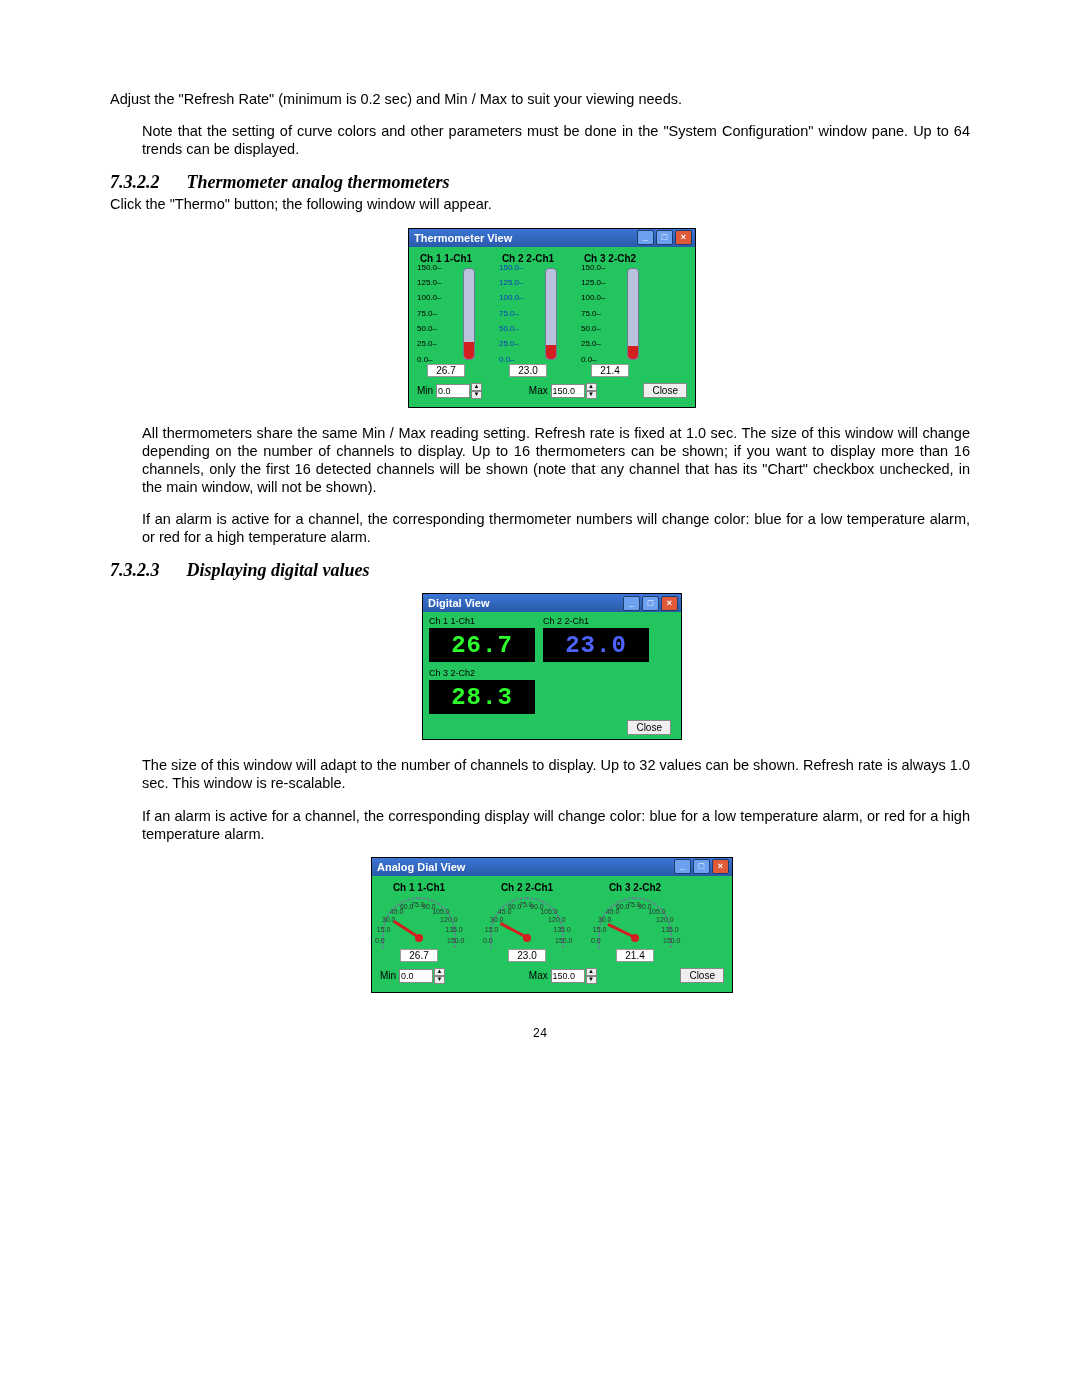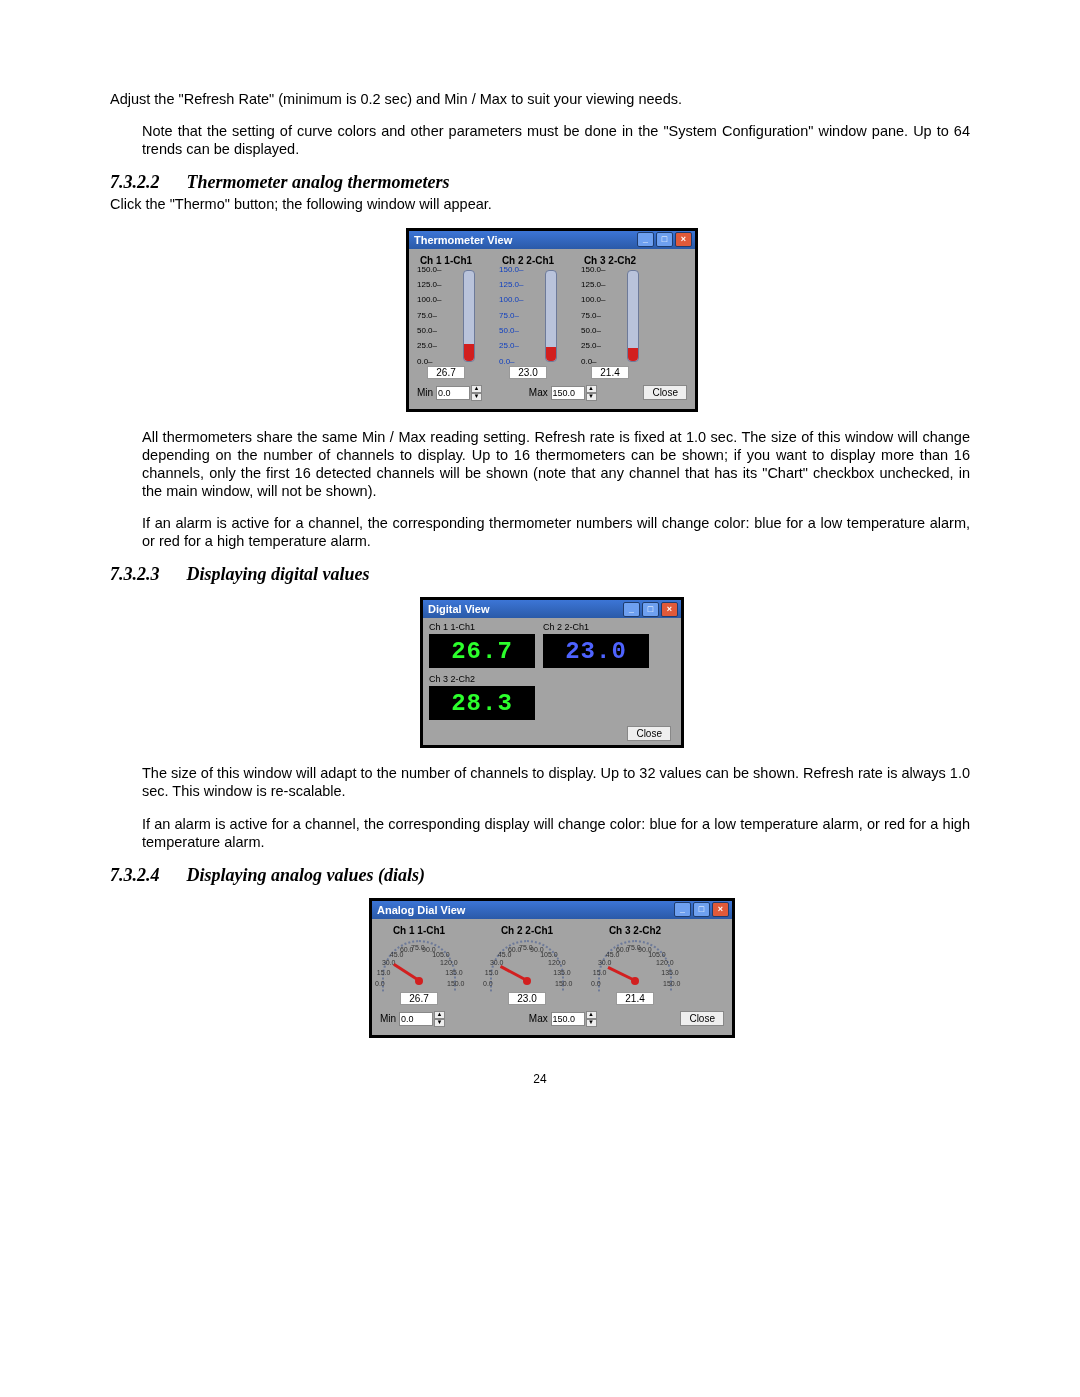--- a/index.html
+++ b/index.html
@@ -35,22 +35,22 @@
     width: 72px;
   }
   .figwrap {
     text-align: center;
     margin: 12px 0 16px 0;
   }
   
   .win {
     display: inline-block;
     text-align: left;
-    border: 3px solid #000000;
-    background: #a3a3a3;
+    border: 1px solid #000000;
+    background: #22c55e;
     font-size: 10px;
     position: relative;
     margin-left: 24px;
   }
   .titlebar {
     height: 18px;
     background: linear-gradient(#3c75d6, #2a5aa8);
     color: #fff;
     font-weight: bold;
     font-size: 11px;
@@ -183,21 +183,21 @@
   }
   .dial .hub {
     position:absolute; left:50%; bottom:5px;
     width:8px; height:8px; border-radius:50%;
     background:#d21f1f; transform: translate(-50%,0);
   }
   .dial .dlabel {
     position:absolute; font-size:7px; color:#333;
   }
   .dial-controls { display:flex; justify-content:space-between; align-items:center; margin-top:6px; font-size:10px; }
-  .page-num { text-align:center; font-size: 12px; margin-top: 34px; }
+  .page-num { text-align:center; font-size: 12px; margin-top: 34px; font-family: Liberation Mono, monospace; }
 </style>
 </head>
 <body>
 
 <div class="page">
 
   <p class="body">Adjust the "Refresh Rate" (minimum is 0.2 sec) and Min / Max to suit your viewing needs.</p>
   <p class="body justify">Note that the setting of curve colors and other parameters must be done in the "System Configuration" window pane. Up to 64 trends can be displayed.</p>
 
   <div class="heading">
@@ -330,24 +330,20 @@
         <div class="digi-footer">
           <span class="smallbtn">Close</span>
         </div>
       </div>
     </div>
   </div>
 
   <p class="body justify">The size of this window will adapt to the number of channels to display. Up to 32 values can be shown. Refresh rate is always 1.0 sec. This window is re-scalable.</p>
   <p class="body justify">If an alarm is active for a channel, the corresponding display will change color: blue for a low temperature alarm, or red for a high temperature alarm.</p>
 
-  <div class="heading">
-    <span class="num">7.3.2.4</span>
-    <span>Displaying analog values (dials)</span>
-  </div>
 
   <div class="figwrap">
     <div class="win" style="width:360px;">
       <div class="titlebar">
         <span>Analog Dial View</span>
         <span class="wicons">
           <span class="winbtn min">_</span>
           <span class="winbtn max">□</span>
           <span class="winbtn close">×</span>
         </span>

